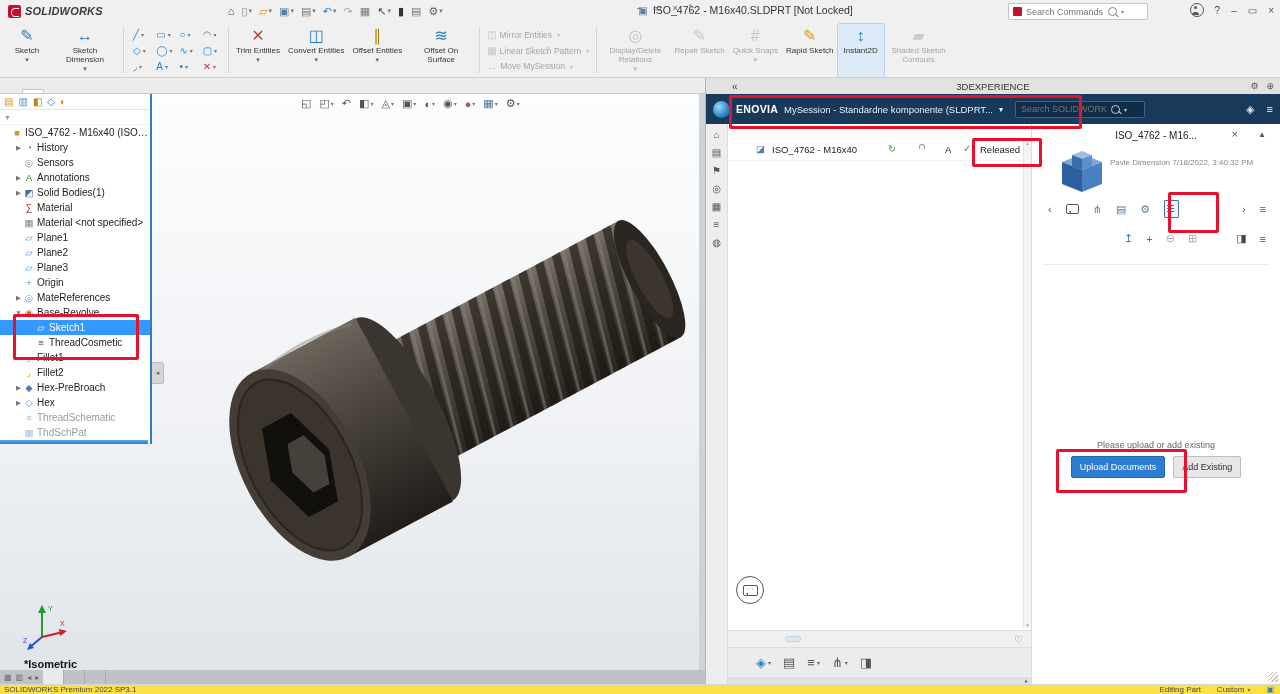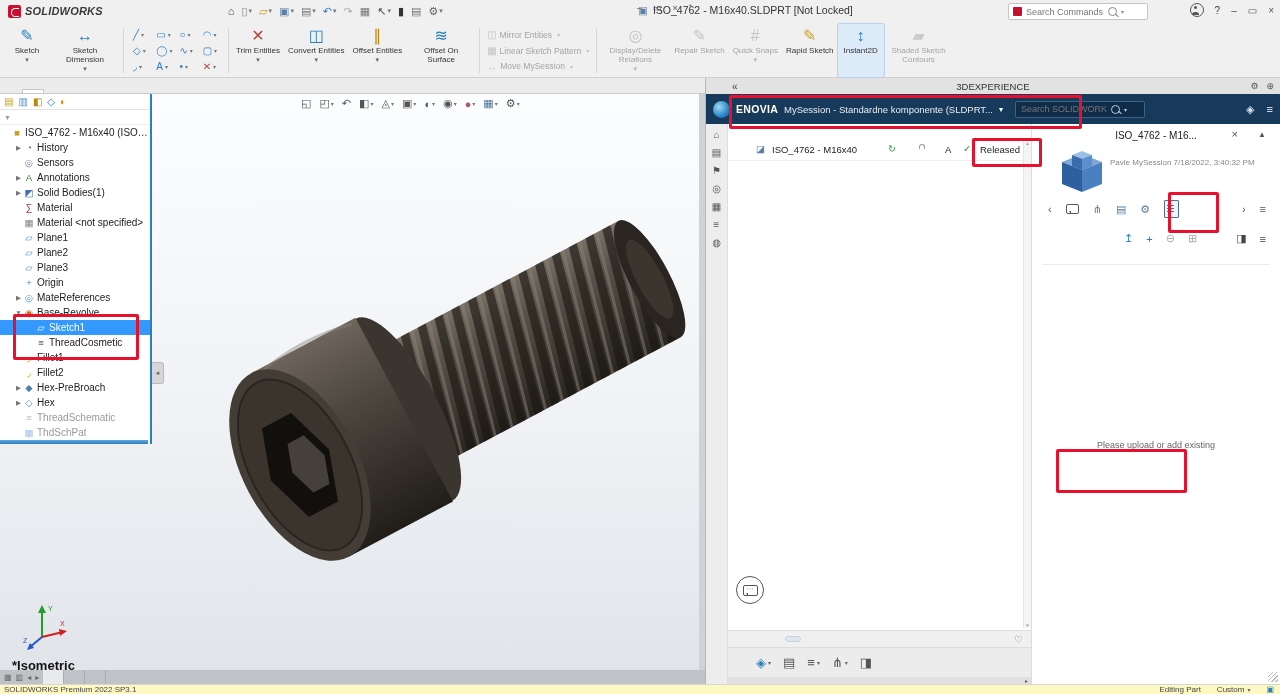--- a/index.html
+++ b/index.html
@@ -46,21 +46,21 @@
   .tabrow{position:absolute;left:0;top:78px;width:1280px;height:16px;background:#ececec;border-bottom:1px solid #c9c9c9;display:flex;align-items:flex-end;font-size:9.5px;box-sizing:border-box}
   .rtab{padding:2px 10px 1px;color:#444;border:1px solid transparent;border-bottom:none}
   .rtab.active{background:#fff;border-color:#c9c9c9;color:#111}
   .win-ctrls{position:absolute;left:637px;top:1px;display:flex;gap:11px;font-size:9px;color:#555;align-items:center;height:14px}
   
   .viewport{position:absolute;left:0;top:94px;width:705px;height:576px;background:linear-gradient(180deg,#fcfdfe 0%,#f0f2f5 55%,#e1e5ea 100%);overflow:hidden}
   .boltsvg{position:absolute;left:0;top:0}
   .headsup{position:absolute;left:298px;top:2px;display:flex;align-items:center;gap:2px;font-size:11px}
   .hu{display:flex;align-items:center;padding:1px 3px}
   .hucaret{font-size:6px;color:#777;margin-left:1px}
-  .view-label{position:absolute;left:12px;top:564px;font-size:13px;font-weight:bold;color:#111}
+  .view-label{position:absolute;left:24px;top:564px;font-size:11px;font-weight:bold;color:#111}
   .triad{position:absolute;left:22px;top:505px}
   
   .fm{position:absolute;left:0;top:94px;width:152px;height:350px;background:#fff;border-right:2px solid #2a7fc1;z-index:5;box-sizing:border-box}
   .fm-tabs{height:15px;display:flex;align-items:center;gap:5px;padding:0 4px;border-bottom:1px solid #e4e4e4;font-size:10px}
   .fm-filter{height:14px;display:flex;align-items:center;padding:0 4px;font-size:7px;border-bottom:1px solid #f0f0f0;color:#999}
   .tree{position:relative}
   .titem{display:flex;align-items:center;height:15px;font-size:10px;color:#222;white-space:nowrap;overflow:hidden;box-sizing:border-box}
   .arrow{width:9px;font-size:6.5px;color:#777;flex:none;text-align:center}
   .ticon{width:12px;font-size:9.5px;flex:none;text-align:center;line-height:12px}
   .tlabel{margin-left:2px;overflow:hidden;text-overflow:ellipsis}
@@ -69,21 +69,21 @@
   .titem.grayed{color:#999}
   .titem.grayed .ticon{opacity:.6}
   .rollback{position:absolute;left:0;bottom:-29px;width:148px;height:4px;background:linear-gradient(180deg,#63a7e4,#2a7fc1)}
   .fm-collapse{position:absolute;left:152px;top:362px;width:11px;height:20px;background:#d6d6d6;border:1px solid #bbb;border-left:none;border-radius:0 3px 3px 0;z-index:6;display:flex;align-items:center;justify-content:center;font-size:7px;color:#666}
   .splitter{position:absolute;left:699px;top:94px;width:6px;height:576px;background:#cfd3d8}
   
   .doc-tabs{position:absolute;left:0;top:670px;width:705px;height:14px;background:#bfc3c7;display:flex;align-items:stretch;font-size:9px;color:#333}
   .dt-icons{display:flex;align-items:center;gap:4px;padding:0 4px;font-size:8px;color:#555}
   .dtab{display:flex;align-items:center;padding:0 10px;border-right:1px solid #a9adb2}
   .dtab.active{background:#e8eaec;font-weight:bold}
-  .statusbar{position:absolute;left:0;top:684px;width:1280px;height:10px;background:#fef9c3;border-top:1px solid #d5d5d5;font-size:8px;color:#444;display:flex;align-items:center;box-sizing:border-box}
+  .statusbar{position:absolute;left:0;top:684px;width:1280px;height:10px;background:#fde047;border-top:1px solid #d5d5d5;font-size:8px;color:#444;display:flex;align-items:center;box-sizing:border-box}
   .sb-left{padding-left:4px}
   .sb-right{position:absolute;right:6px;display:flex;gap:16px;align-items:center}
   .sb-caret{font-size:6px;color:#666;margin-left:3px}
   
   .panel{position:absolute;left:705px;top:78px;width:575px;height:606px;background:#fff;border-left:1px solid #b5b5b5;z-index:4;overflow:hidden;box-sizing:border-box}
   .dx-header{position:absolute;left:0;top:0;width:100%;height:16px;background:#e2e2e2;border-bottom:1px solid #cfcfcf;font-size:9.5px;color:#333;display:flex;align-items:center;justify-content:center}
   .dx-left{position:absolute;left:26px;font-size:10px;color:#444}
   .dx-right{position:absolute;right:6px;display:flex;gap:8px;font-size:9px}
   .enovia{position:absolute;left:0;top:16px;width:100%;height:30px;background:#17395a;display:flex;align-items:center;padding:0 7px;color:#fff;box-sizing:border-box}
   .en-logo{width:17px;height:17px;border-radius:50%;background:radial-gradient(circle at 35% 35%,#9fd8f0,#2a86c8 60%,#135a93);margin-right:6px;flex:none}
@@ -703,21 +703,21 @@
         <span class="det-collapse" style="color: rgb(85, 85, 85);">▲</span>
         <svg class="thumb" width="56" height="48" viewBox="0 0 56 48">
           <polygon points="8,16 28,8 48,16 28,24" fill="#7fa8d9"></polygon>
           <polygon points="8,16 28,24 28,46 8,38" fill="#2e5f9e"></polygon>
           <polygon points="48,16 28,24 28,46 48,38" fill="#4a7fc1"></polygon>
           <polygon points="18,9 28,5 38,9 28,13" fill="#9cc0e8"></polygon>
           <polygon points="18,9 28,13 28,24 18,20" fill="#3a6cab"></polygon>
           <polygon points="38,9 28,13 28,24 38,20" fill="#5b8fd0"></polygon>
         </svg>
         <div class="det-author">
-          <span>Pavle MySession</span>
+          <span>Pavle Dimension</span>
           <span>7/18/2022, 3:40:32 PM</span>
         </div>
         <div class="irow1">
           <span style="color: rgb(85, 85, 85);">‹</span>
           <span class="bub" style="width:11px;height:8px"></span>
           <span style="color: rgb(91, 127, 166);">⋔</span>
           <span style="color: rgb(91, 127, 166);">▤</span>
           <span style="color: rgb(91, 127, 166);">⚙</span>
           <span class="docicon"></span>
           <span class="pushright" style="color: rgb(85, 85, 85);">›</span>
@@ -726,20 +726,24 @@
         <div class="irow2">
           <span style="color: rgb(42, 127, 193);">↥</span>
           <span style="color: rgb(42, 127, 193);">+</span>
           <span style="color: rgb(170, 170, 170);">⊖</span>
           <span style="color: rgb(170, 170, 170);">⊞</span>
           <span class="pushright" style="color: rgb(68, 68, 68);">◨</span>
           <span style="color: rgb(68, 68, 68);">≡</span>
         </div>
         <div class="det-divider"></div>
         <div class="hint">Please upload or add existing</div>
+        <div class="btns">
+          <button class="btn-upload" style="background: rgb(45, 125, 210);">Upload Documents</button>
+          <button class="btn-add">Add Existing</button>
+        </div>
         <div class="rcorner"></div>
       </div>
     </div>
   </div>
 
   <div class="doc-tabs">
     <span class="dt-icons">
       <span style="color: rgb(102, 102, 102);">▦</span>
       <span style="color: rgb(102, 102, 102);">▥</span>
       <span style="color: rgb(102, 102, 102);">◂</span>

